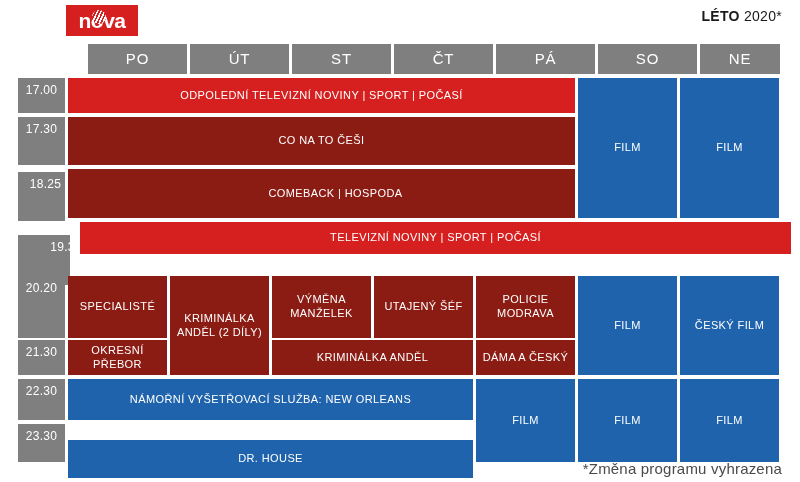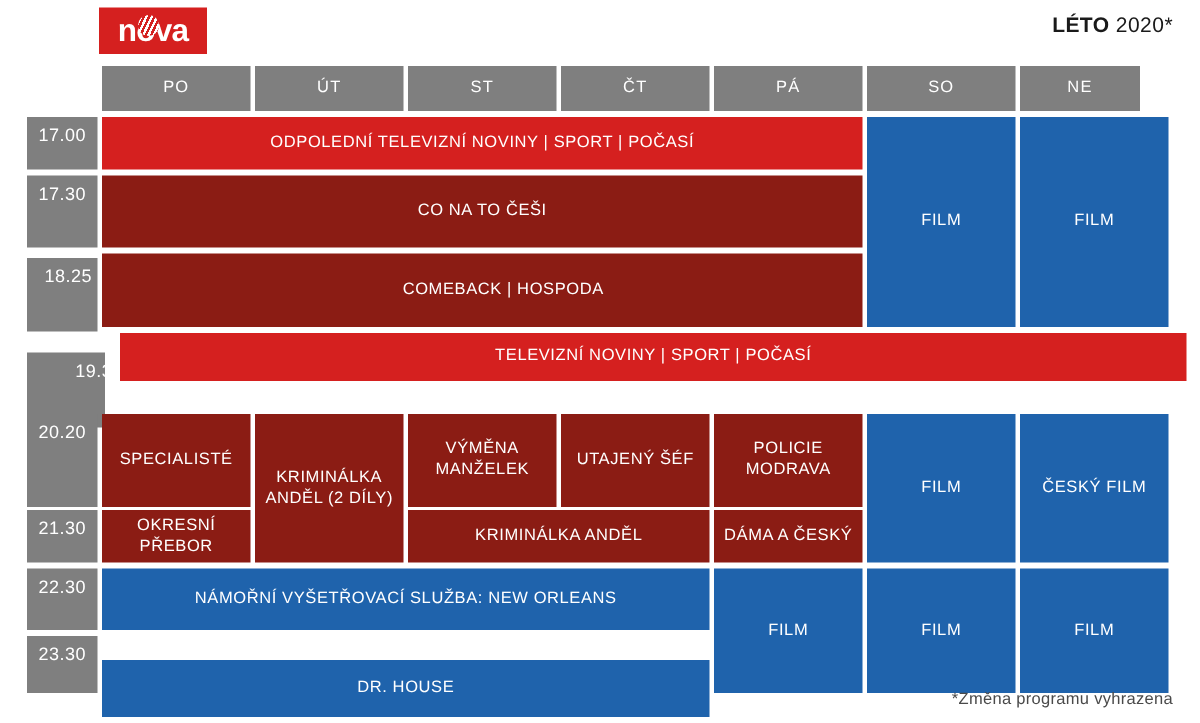--- a/index.html
+++ b/index.html
@@ -75,39 +75,40 @@
     text-align: center;
     color: #ffffff;
     font-size: 11px;
     letter-spacing: 0.4px;
     line-height: 1.25;
     padding: 2px 4px;
     overflow: hidden;
   }
   .dayhead {
     background: #7f7f7f;
-    font-size: 11px;
+    font-size: 15px;
     letter-spacing: 0.8px;
+    margin-left: 20px;
   }
   .timecell {
     background: #7f7f7f;
     align-items: flex-start;
     justify-content: center;
     padding-top: 5px;
     font-size: 12px;
     letter-spacing: 0.3px;
   }
   .c-news  { background: #d5201f; }
   .c-ent   { background: #8b1c14; }
   .c-film  { background: #1f63ac; }
 
   #footnote {
     position: absolute;
     right: 18px; top: 460px;
-    font-size: 11px;
+    font-size: 15px;
     color: #4a4a4a;
     letter-spacing: 0.2px;
   }
 </style>
 </head>
 <body>
 
 <div id="header">
   <div id="logo">
     <span id="logo-text">nova</span>

